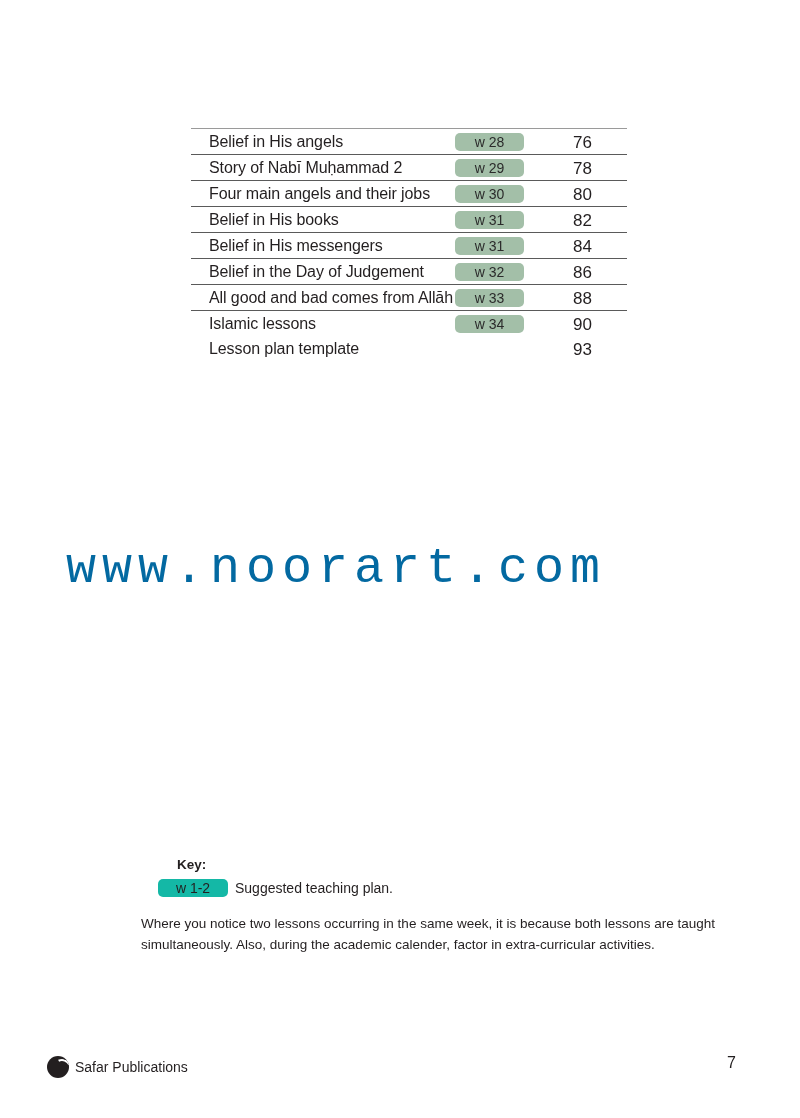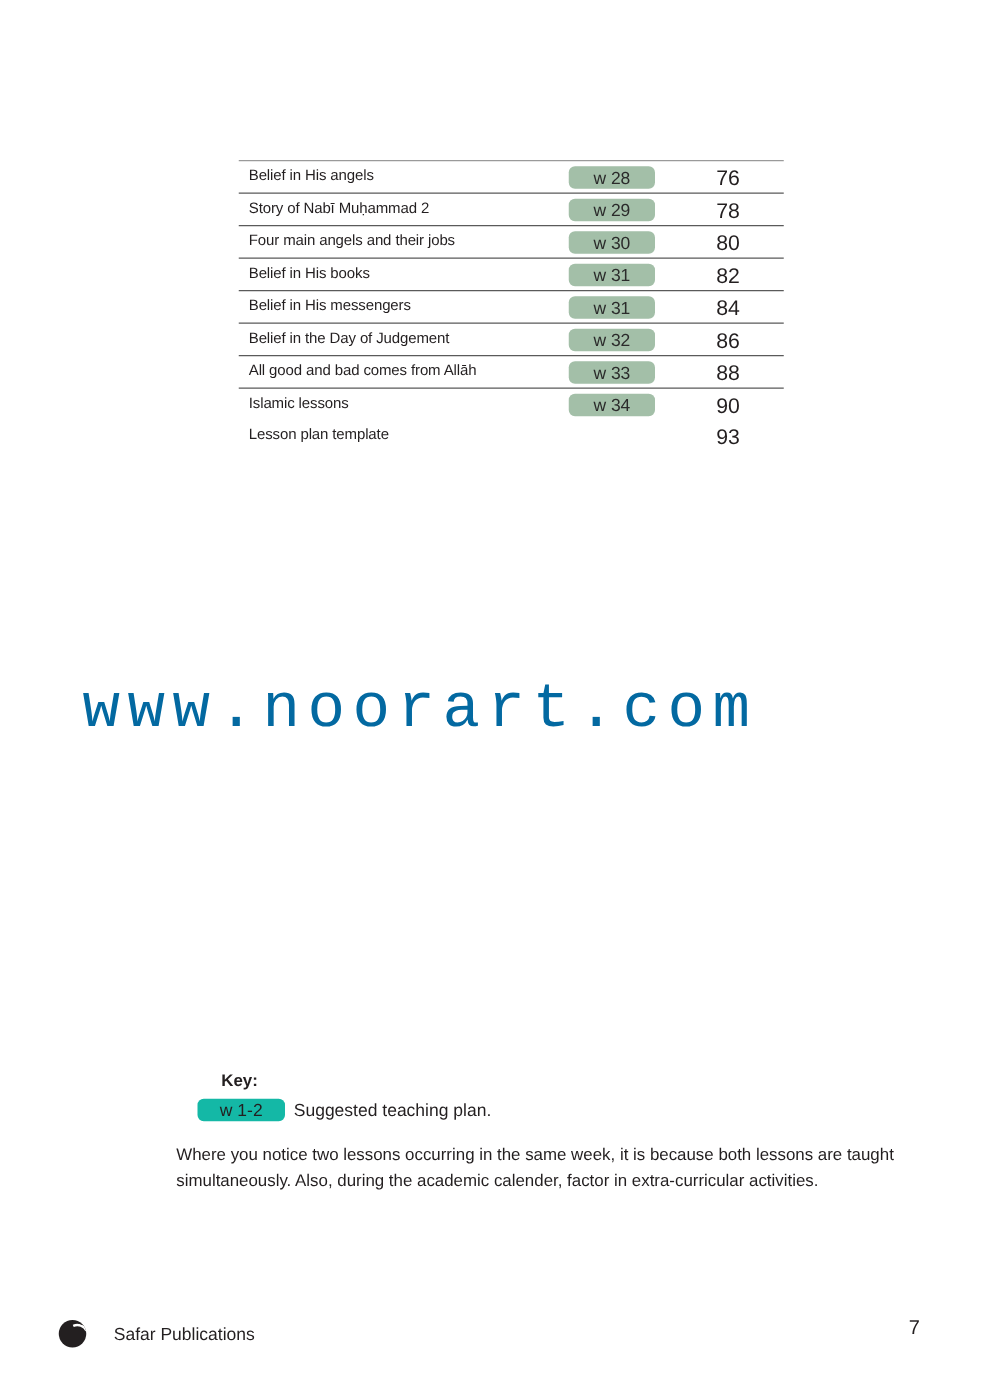--- a/index.html
+++ b/index.html
@@ -1,39 +1,39 @@
 <!DOCTYPE html>
 <html><head>
 <meta charset="utf-8">
 <style>
   html, body { margin:0; padding:0; }
   body { width:800px; height:1118px; background:#ffffff; position:relative; overflow:hidden;
          font-family:"Liberation Sans", sans-serif; color:#231f20; }
   .toc { position:absolute; left:191px; top:128px; width:436px; border-top:1px solid #9a9a9a; }
   .row { position:relative; height:25px; border-bottom:1.5px solid #5a5a5a; }
   .row.last { border-bottom:none; }
-  .title { position:absolute; left:8px; top:4px; font-size:12px; letter-spacing:-0.1px; }
+  .title { position:absolute; left:18px; top:4px; font-size:16px; letter-spacing:-0.1px; }
   .badge { position:absolute; left:264px; top:4px; width:69px; height:18px; border-radius:5px;
            background:#a3bfa8; text-align:center; font-size:14px; line-height:19px; color:#2b2b2b; }
   .page { position:absolute; left:382px; top:4px; font-size:17px; }
   .watermark { position:absolute; left:0; top:540px; width:672px; text-align:center;
                font-family:"Liberation Mono", monospace; font-size:50px; letter-spacing:6px;
                color:#0369a1; white-space:nowrap; }
   .key { position:absolute; left:141px; top:857px; width:600px; }
   .key-label { font-weight:bold; font-size:13.5px;padding-left:36px; }
   .key-row { position:relative; height:24px; margin-top:7px; }
   .key-badge { position:absolute; left:17px; top:0; width:70px; height:18px; border-radius:5px;
                background:#14b8a6; text-align:center; font-size:14px; line-height:19px; }
   .key-text { position:absolute; left:94px; top:1px; font-size:14px; }
   .note { margin-top:10px; font-size:13.5px; line-height:21px; width:590px; }
   .footer-brand { position:absolute; left:47px; top:1056px; display:flex; align-items:center; }
   .logo { width:22px; height:22px; border-radius:50%; background:#231f20; position:relative; overflow:hidden; }
   .logo::after { content:""; position:absolute; left:6px; top:3px; width:14px; height:14px;
                  border-radius:50%; border:2px solid #fff; border-color:#fff transparent transparent transparent; transform:rotate(20deg); }
-  .brand-text { margin-left:22px; font-size:14px; }
+  .brand-text { margin-left:6px; font-size:14px; }
   .page-num { position:absolute; left:727px; top:1054px; font-size:16px; }
 </style>
 </head>
 <body>
 
 <div class="toc">
   <div class="row">
     <span class="title">Belief in His angels</span>
     <span class="badge">w 28</span>
     <span class="page">76</span>

